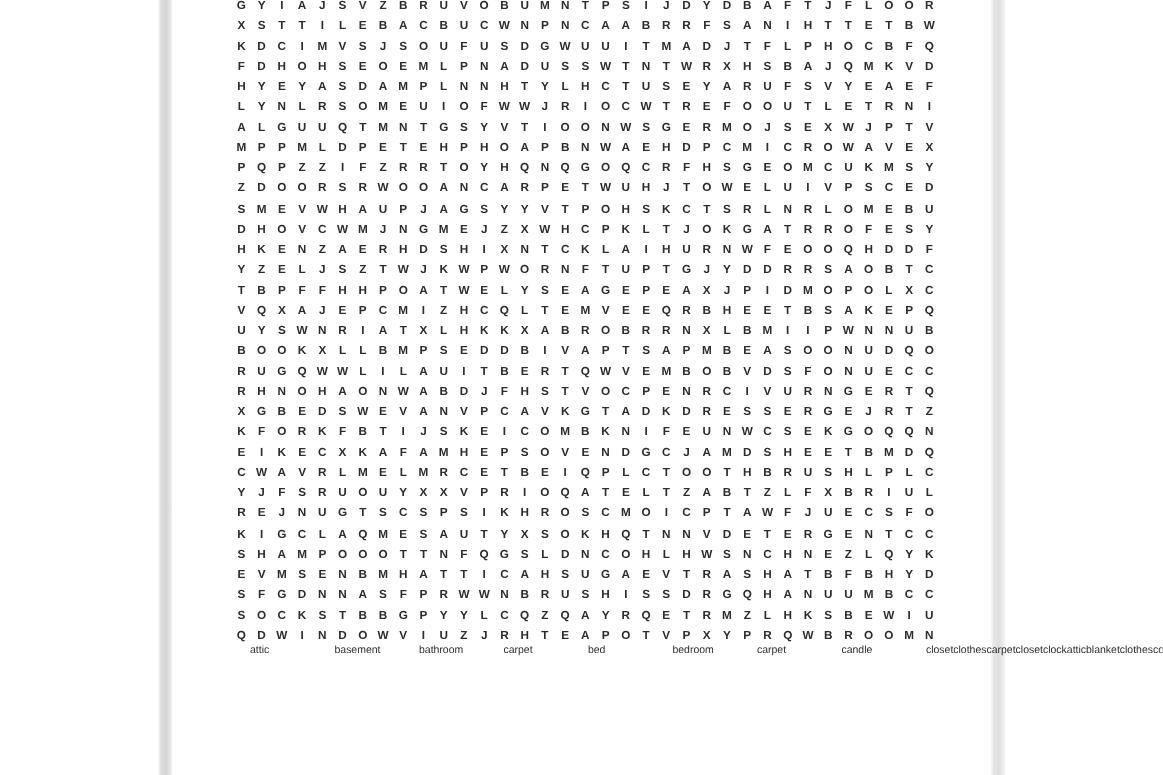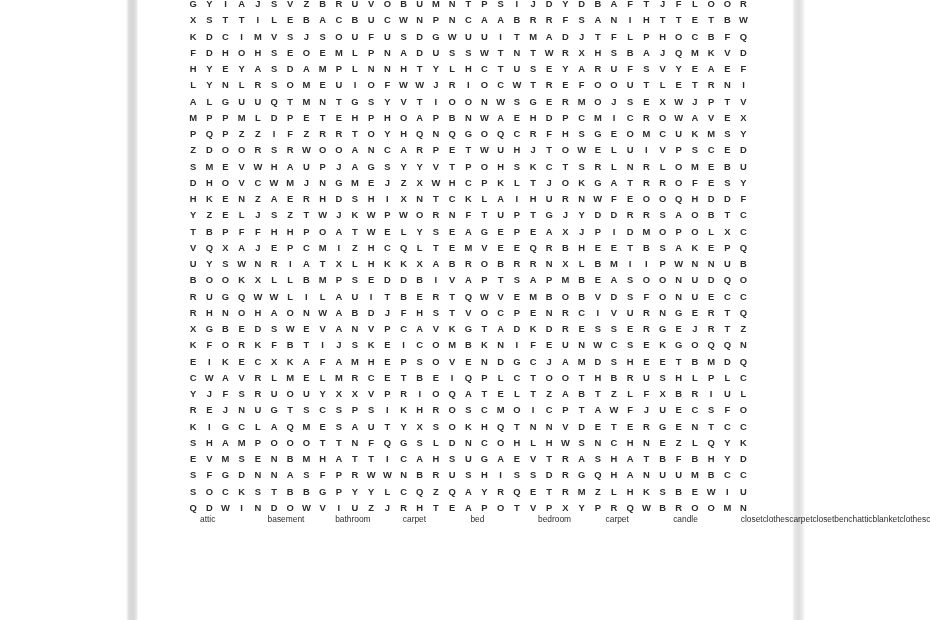--- a/index.html
+++ b/index.html
@@ -1295,21 +1295,21 @@
         <div class="word">bathroom</div>
         <div class="word">carpet</div>
         <div class="word">bed</div>
         <div class="word">bedroom</div>
         <div class="word">carpet</div>
         <div class="word">candle</div>
         <div class="word">closet</div>
         <div class="word">clothes</div>
         <div class="word">carpet</div>
         <div class="word">closet</div>
-        <div class="word">bench</div>
+        <div class="word">clock</div>
         <div class="word">attic</div>
         <div class="word">blanket</div>
         <div class="word">clothes</div>
         <div class="word">couch</div>
       </div>
 
   </div>
 </div>
 
 </body></html>

